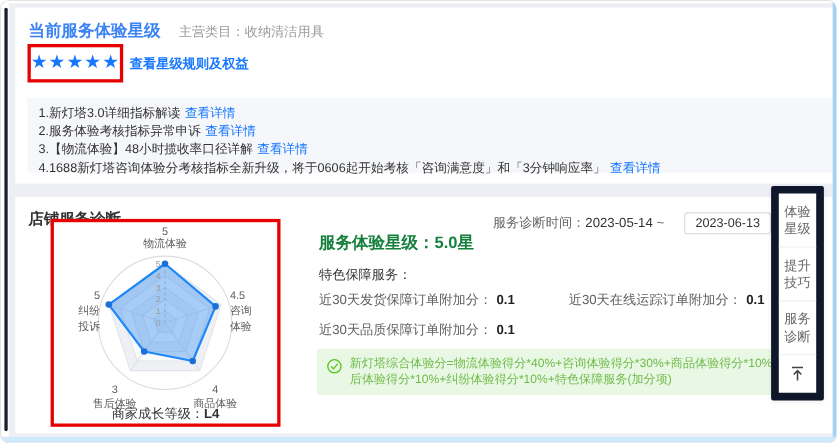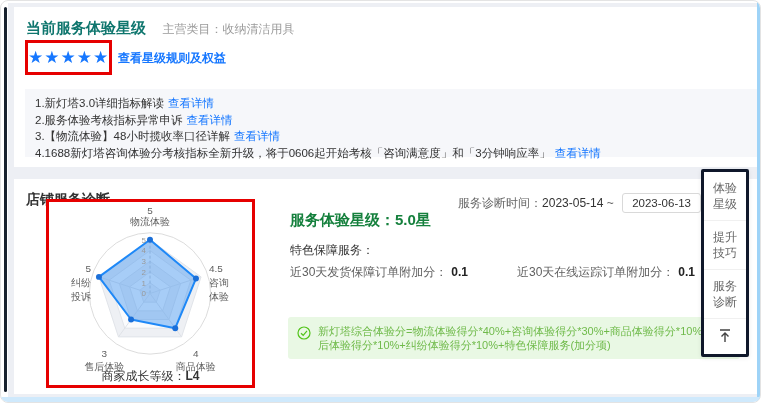--- a/index.html
+++ b/index.html
@@ -9,59 +9,59 @@
     border:1px solid #e3e3e3; border-radius:8px; overflow:hidden; }
   .edge-right { position:absolute; right:0; top:0; bottom:0; width:3px; background:#9ed3f7; }
   .edge-bottom { position:absolute; left:0; right:0; bottom:0; height:5px; background:#cfe9fc; }
   .edge-dark { position:absolute; left:3px; top:6px; bottom:10px; width:3px; background:#17212d; border-radius:2px; }
   .page { position:absolute; left:7px; top:2px; right:3px; bottom:5px; background:#edeff4; overflow:hidden; }
   .card { position:absolute; background:#fff; left:6px; width:745px; }
   .card1 { top:4px; height:160px; }
   .card2 { top:176px; height:215px; }
 
   .c1-header { position:absolute; left:12px; top:12px; white-space:nowrap; }
-  .c1-title { display:inline-block; font-size:15px; font-weight:bold; color:#0f766e; }
+  .c1-title { display:inline-block; font-size:15px; font-weight:bold; color:#3b82f6; }
   .c1-cat { display:inline-block; font-size:12px; color:#9a9a9a; margin-left:12px; }
   .c1-note { position:absolute; right:2px; top:16px; font-size:11.5px; color:#9a9a9a;
     white-space:nowrap; max-width:330px; overflow:hidden; }
   .star-box { position:absolute; left:11px; top:33px; width:87px; height:35px;
     border:3px solid #e60000; display:flex; align-items:center; justify-content:center; }
   .star { color:#1677ff; font-size:17px; letter-spacing:1px; line-height:1; }
   .star-link { position:absolute; left:104px; top:43px; font-size:12px; color:#1677ff;
     font-weight:bold; text-decoration:none; }
   .notice-box { position:absolute; left:11px; right:0; top:82px; height:68px;
     background:#f6f7fa; padding:6px 10px 4px 10px; }
   .notice-line { font-size:11.5px; color:#333; line-height:16.5px; white-space:nowrap; overflow:hidden; }
   .detail-link { color:#1677ff; text-decoration:none; margin-left:4px; }
 
   .c2-title { position:absolute; left:12px; top:12px; font-size:14px; font-weight:bold; color:#333; }
   .date-row { position:absolute; right:58px; top:14px; font-size:12px; color:#666; white-space:nowrap; }
   .date-row b { color:#333; font-weight:normal; }
   .date-input { display:inline-block; border:1px solid #d9d9d9; border-radius:3px; background:#fff;
-    padding:3px 9px; font-size:11.5px; color:#333; margin-left:5px; }
+    padding:3px 9px; font-size:11.5px; color:#333; margin-left:15px; }
 
   .radar-box { position:absolute; left:32px; top:20px; width:209px; height:189px;
     border:3px solid #e60000; background:#fff; display:flex; flex-direction:column; align-items:center; }
   .growth { margin-top:-5px; font-size:12px; color:#333; white-space:nowrap; }
   .growth b { font-weight:bold; }
   #radar-svg text.tick { font-size:8px; fill:#999; }
   #radar-svg text.axlab { font-size:10px; fill:#5e5e5e; }
   .exp-heading { position:absolute; left:276px; top:32px; font-size:15px; font-weight:bold; color:#15803d; }
   .svc-label { position:absolute; left:276px; top:63px; font-size:12px; color:#333; }
   .metrics { position:absolute; left:276px; top:85px; display:grid;
     grid-template-columns:227px auto; grid-row-gap:11px; font-size:12px; }
   .metric { white-space:nowrap; color:#5f5f5f; }
   .metric b { color:#222; margin-left:4px; }
   .formula-box { position:absolute; left:274px; top:138px; width:452px; min-height:40px;
     background:#e9f8e4; border-radius:3px; padding:7px 10px 7px 30px; }
   .formula-text { font-size:11px; line-height:14px; color:#6fba4a; }
   .check-icon { position:absolute; left:9px; top:9px; }
 
   .side-nav { position:absolute; right:8px; top:166px; width:48px; background:#fff;
-    border:3px solid #0f172a; box-shadow:0 1px 5px rgba(0,0,0,.08); border-radius:2px;font-family:Liberation Serif, serif; }
+    border:7px solid #0f172a; box-shadow:0 1px 5px rgba(0,0,0,.08); border-radius:2px; }
   .side-item { padding:8px 0; text-align:center; font-size:12px; color:#666; cursor:pointer; }
   .side-item + .side-item { border-top:1px solid #f0f0f0; }
   .side-item span { display:inline-block; width:26px; line-height:16px; }
   .side-top { padding:9px 0 7px 0; }
 </style>
 </head>
 <body>
 
 <div class="screen">
   <div class="page">
@@ -148,20 +148,23 @@
       <div class="exp-heading">服务体验星级：5.0星</div>
       <div class="svc-label">特色保障服务：</div>
 
       <div class="metrics">
         <div class="metric">
           <span>近30天发货保障订单附加分：</span><b>0.1</b>
         </div>
         <div class="metric">
           <span>近30天在线运踪订单附加分：</span><b>0.1</b>
         </div>
+        <div class="metric">
+          <span>近30天品质保障订单附加分：</span><b>0.1</b>
+        </div>
       </div>
 
       <div class="formula-box">
         <svg class="check-icon" width="14" height="14" viewBox="0 0 14 14">
           <circle cx="7" cy="7" r="6" fill="none" stroke="#52c41a" stroke-width="1.2"></circle>
           <path d="M4 7.2 L6.2 9.3 L10 4.8" fill="none" stroke="#52c41a" stroke-width="1.2"></path>
         </svg>
         <div class="formula-text">新灯塔综合体验分=物流体验得分*40%+咨询体验得分*30%+商品体验得分*10%+售后体验得分*10%+纠纷体验得分*10%+特色保障服务(加分项)</div>
       </div>
     </div>

